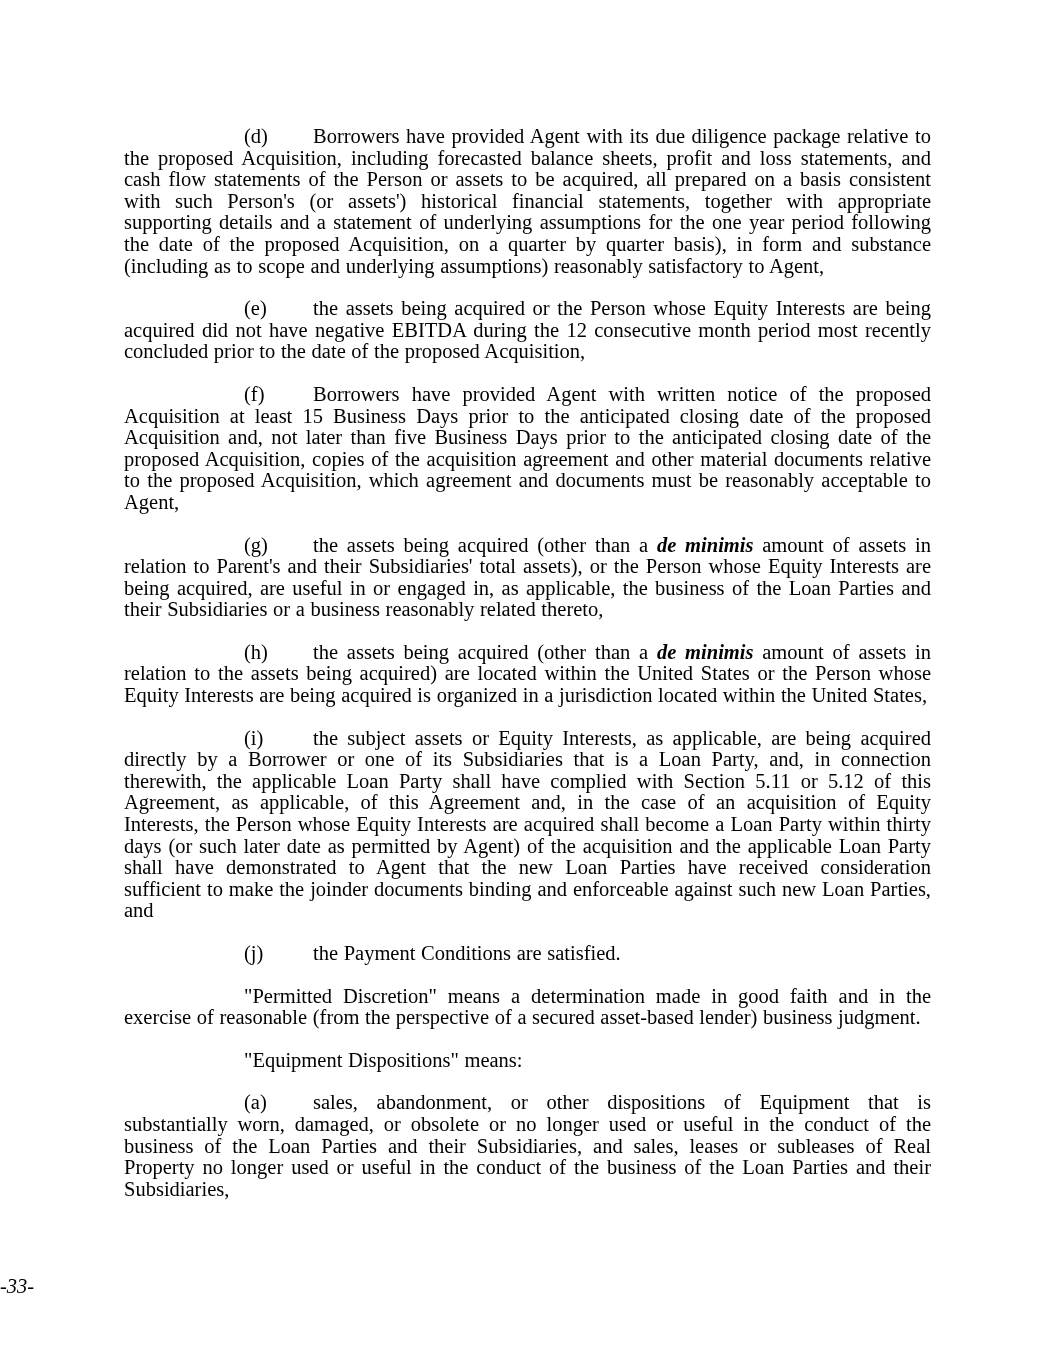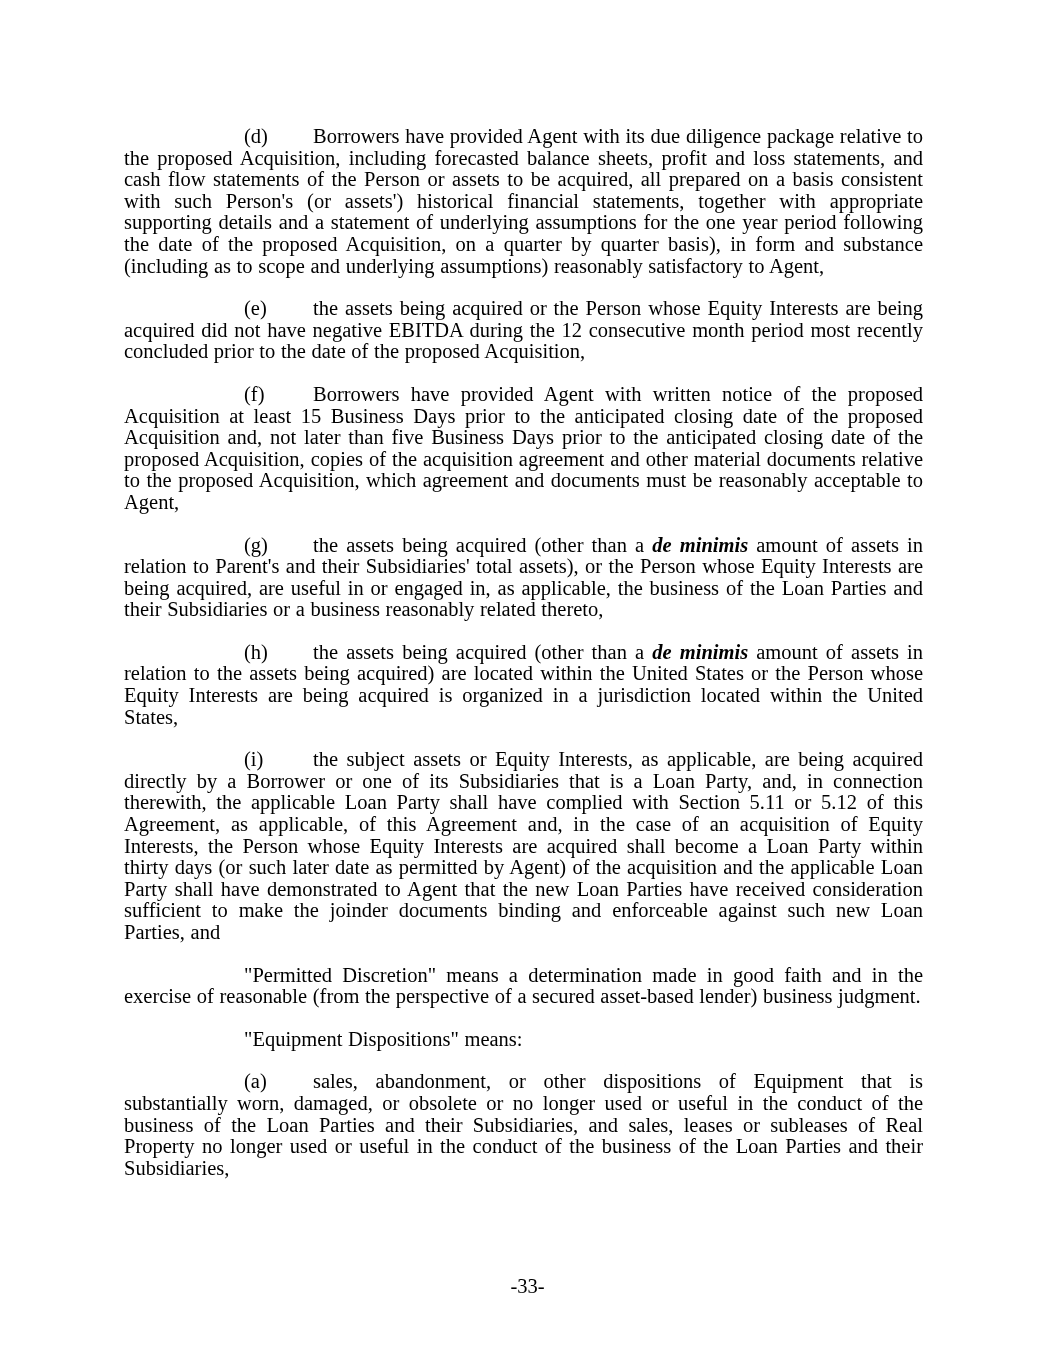--- a/index.html
+++ b/index.html
@@ -19,50 +19,51 @@
   .content {
     position: absolute;
     left: 124px;
     top: 126px;
     width: 807px;
   }
   p.para {
     font-size: 20.5px;
     line-height: 21.6px;
     text-align: justify;
-    margin: 0 8px 21px 0;
+    margin: 0 0 21px 0;
     text-indent: 120px;
     word-spacing: 0.5px;
   }
   p.para .label {
     display: inline-block;
     width: 69px;
     text-indent: 0;
   }
   .seg-italic { font-style: italic; font-weight: bold; }
   .seg-underline { }
   .footer {
     position: absolute;
     left: 0;
     top: 1276px;
     width: 1055px;
-    text-align: center;
     font-size: 20.5px;
     line-height: 21.6px;
+    font-style: italic;
   }
 </style>
 </head>
 <body>
 
 <div class="page">
   <div class="content">
       <p class="para"><span class="label">(d)</span><span>Borrowers have provided Agent with its due diligence package relative to the proposed Acquisition, including forecasted balance sheets, profit and loss statements, and cash flow statements of the Person or assets to be acquired, all prepared on a basis consistent with such Person's (or assets') historical financial statements, together with appropriate supporting details and a statement of underlying assumptions for the one year period following the date of the proposed Acquisition, on a quarter by quarter basis), in form and substance (including as to scope and underlying assumptions) reasonably satisfactory to Agent,</span></p>
       <p class="para"><span class="label">(e)</span><span>the assets being acquired or the Person whose Equity Interests are being acquired did not have negative EBITDA during the 12 consecutive month period most recently concluded prior to the date of the proposed Acquisition,</span></p>
       <p class="para"><span class="label">(f)</span><span>Borrowers have provided Agent with written notice of the proposed Acquisition at least 15 Business Days prior to the anticipated closing date of the proposed Acquisition and, not later than five Business Days prior to the anticipated closing date of the proposed Acquisition, copies of the acquisition agreement and other material documents relative to the proposed Acquisition, which agreement and documents must be reasonably acceptable to Agent,</span></p>
       <p class="para"><span class="label">(g)</span><span>the assets being acquired (other than a </span><span class="seg-italic">de minimis</span><span> amount of assets in relation to Parent's and their Subsidiaries' total assets), or the Person whose Equity Interests are being acquired, are useful in or engaged in, as applicable, the business of the Loan Parties and their Subsidiaries or a business reasonably related thereto,</span></p>
       <p class="para"><span class="label">(h)</span><span>the assets being acquired (other than a </span><span class="seg-italic">de minimis</span><span> amount of assets in relation to the assets being acquired) are located within the United States or the Person whose Equity Interests are being acquired is organized in a jurisdiction located within the United States,</span></p>
       <p class="para"><span class="label">(i)</span><span>the subject assets or Equity Interests, as applicable, are being acquired directly by a Borrower or one of its Subsidiaries that is a Loan Party, and, in connection therewith, the applicable Loan Party shall have complied with </span><span class="seg-underline">Section 5.11</span><span> or </span><span class="seg-underline">5.12</span><span> of this Agreement, as applicable, of this Agreement and, in the case of an acquisition of Equity Interests, the Person whose Equity Interests are acquired shall become a Loan Party within thirty days (or such later date as permitted by Agent) of the acquisition and the applicable Loan Party shall have demonstrated to Agent that the new Loan Parties have received consideration sufficient to make the joinder documents binding and enforceable against such new Loan Parties, and</span></p>
+      <p class="para"><span class="label">(j)</span><span>the Payment Conditions are satisfied.</span></p>
       <p class="para"><span>"</span><span class="seg-underline">Permitted Discretion</span><span>" means a determination made in good faith and in the exercise of reasonable (from the perspective of a secured asset-based lender) business judgment.</span></p>
       <p class="para"><span>"</span><span class="seg-underline">Equipment Dispositions</span><span>" means:</span></p>
       <p class="para"><span class="label">(a)</span><span>sales, abandonment, or other dispositions of Equipment that is substantially worn, damaged, or obsolete or no longer used or useful in the conduct of the business of the Loan Parties and their Subsidiaries, and sales, leases or subleases of Real Property no longer used or useful in the conduct of the business of the Loan Parties and their Subsidiaries,</span></p>
     </div>
   <div class="footer">-33-</div>
 </div>
 
 </body></html>

